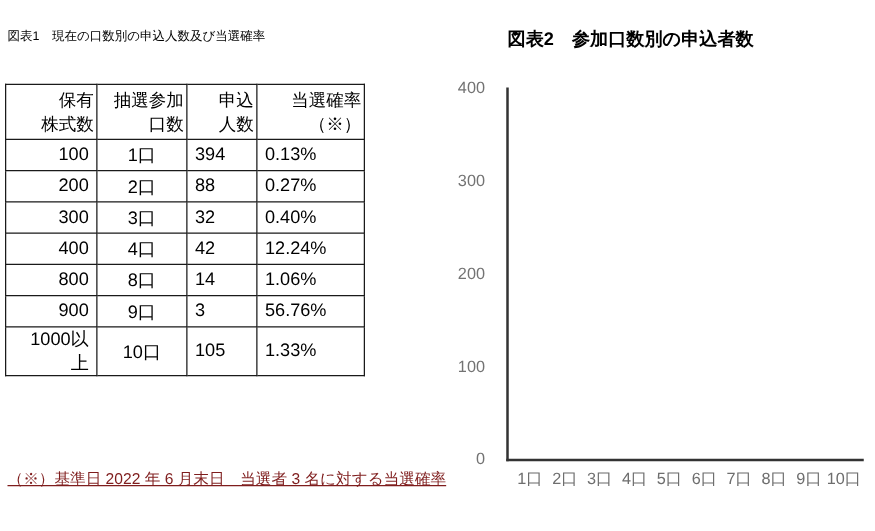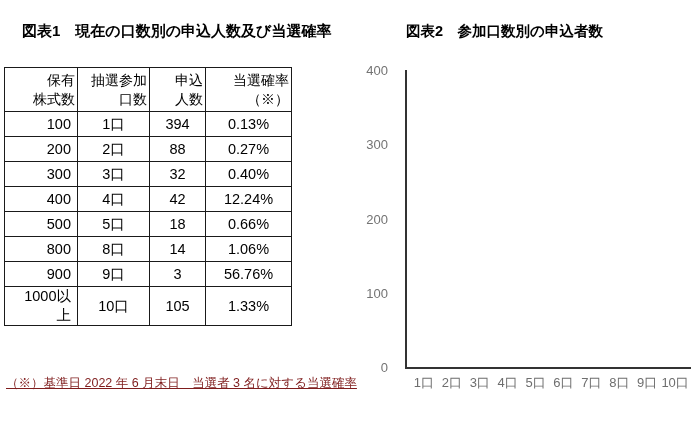--- a/index.html
+++ b/index.html
@@ -8,40 +8,39 @@
     background: #ffffff;
     position: relative;
     overflow: hidden;
     font-family: "Liberation Sans", sans-serif;
     color: #111111;
   }
 
   
   .fig1-title {
     position: absolute; left: 6px; top: 22px;
-    font-size: 15px; font-weight: 700; color: #000;
+    font-size: 10px; font-weight: 400; color: #000;
     white-space: nowrap;
-    margin-left: 16px;
   }
   .table-wrap { position: absolute; left: 4px; top: 67px; }
   table.fig1 {
     border-collapse: collapse; table-layout: fixed;
     width: 287px; border: 1.5px solid #1a1a1a;
     font-size: 14.5px; color: #000;
   }
   table.fig1 th, table.fig1 td { border: 1px solid #1a1a1a; overflow: hidden; }
   table.fig1 th {
     font-weight: 400; text-align: right; vertical-align: middle;
     height: 41px; padding: 1px 2px; font-size: 14px; line-height: 19px;
   }
   table.fig1 td { height: 24px; padding: 0 6px; vertical-align: middle; }
   table.fig1 td.c0 { text-align: right; }
   table.fig1 td.c1 { text-align: center; }
-  table.fig1 td.c2 { text-align: center; }
-  table.fig1 td.c3 { text-align: center; }
+  table.fig1 td.c2 { text-align: left; }
+  table.fig1 td.c3 { text-align: left; }
   .footnote {
     position: absolute; left: 6px; top: 375px;
     font-size: 12.5px; color: #7f1d1d; white-space: nowrap; text-decoration: underline;
   }
 
   
   .fig2-title {
     position: absolute; left: 406px; top: 22px;
     font-size: 14.5px; font-weight: 700; color: #000;
     white-space: nowrap;
@@ -124,26 +123,20 @@
           <td class="c0">300</td>
           <td class="c1">3口</td>
           <td class="c2">32</td>
           <td class="c3">0.40%</td>
         </tr>
         <tr>
           <td class="c0">400</td>
           <td class="c1">4口</td>
           <td class="c2">42</td>
           <td class="c3">12.24%</td>
-        </tr>
-        <tr>
-          <td class="c0">500</td>
-          <td class="c1">5口</td>
-          <td class="c2">18</td>
-          <td class="c3">0.66%</td>
         </tr>
         <tr>
           <td class="c0">800</td>
           <td class="c1">8口</td>
           <td class="c2">14</td>
           <td class="c3">1.06%</td>
         </tr>
         <tr>
           <td class="c0">900</td>
           <td class="c1">9口</td>

